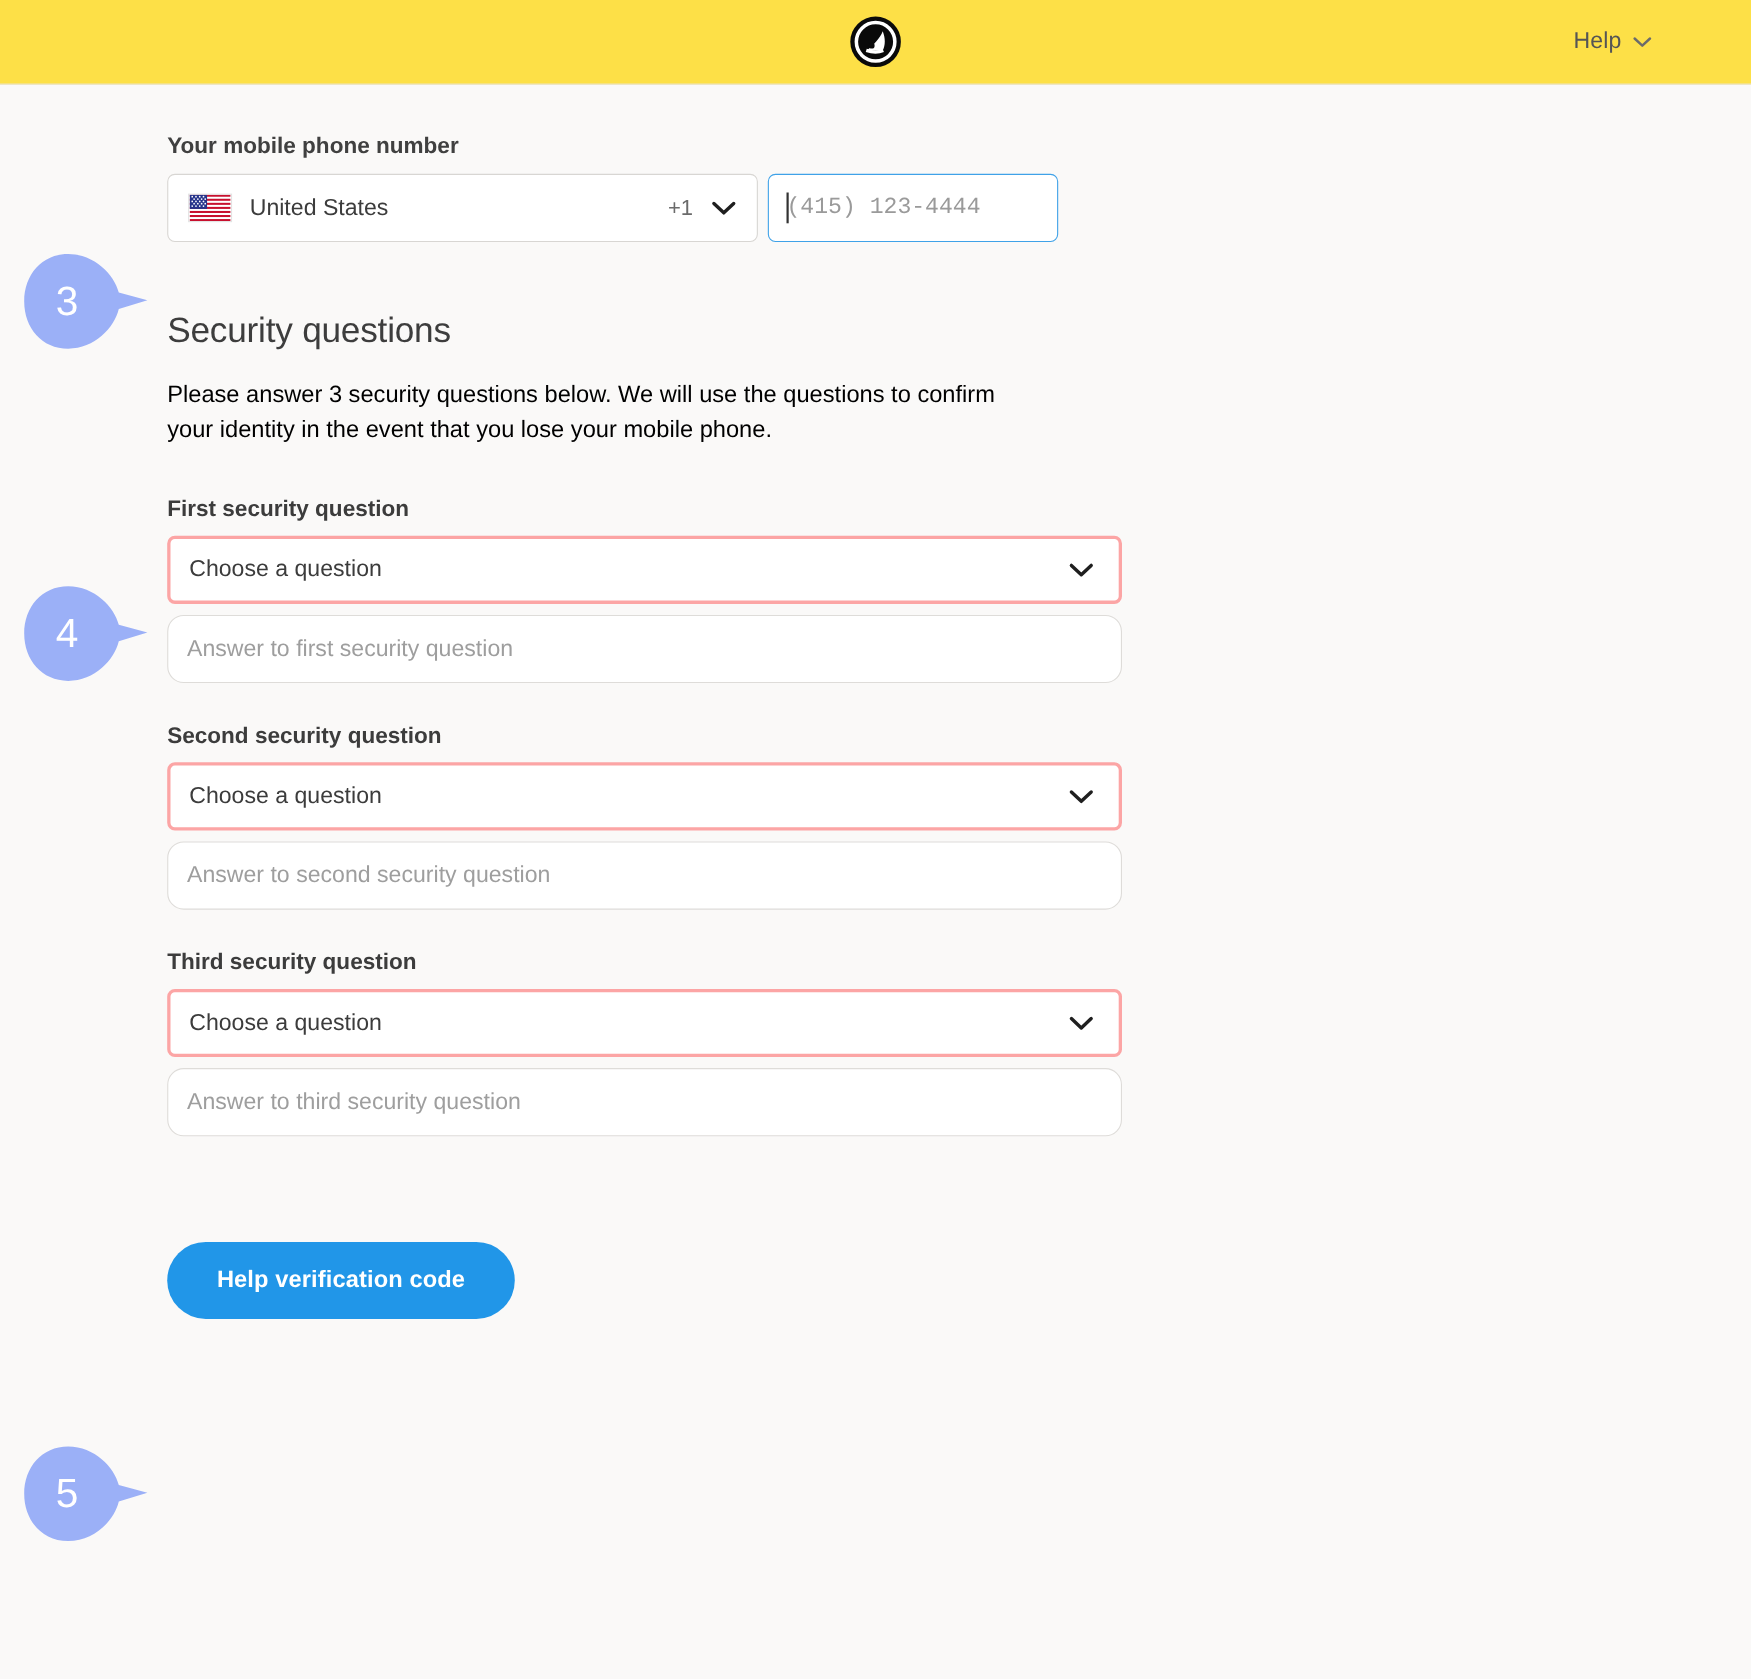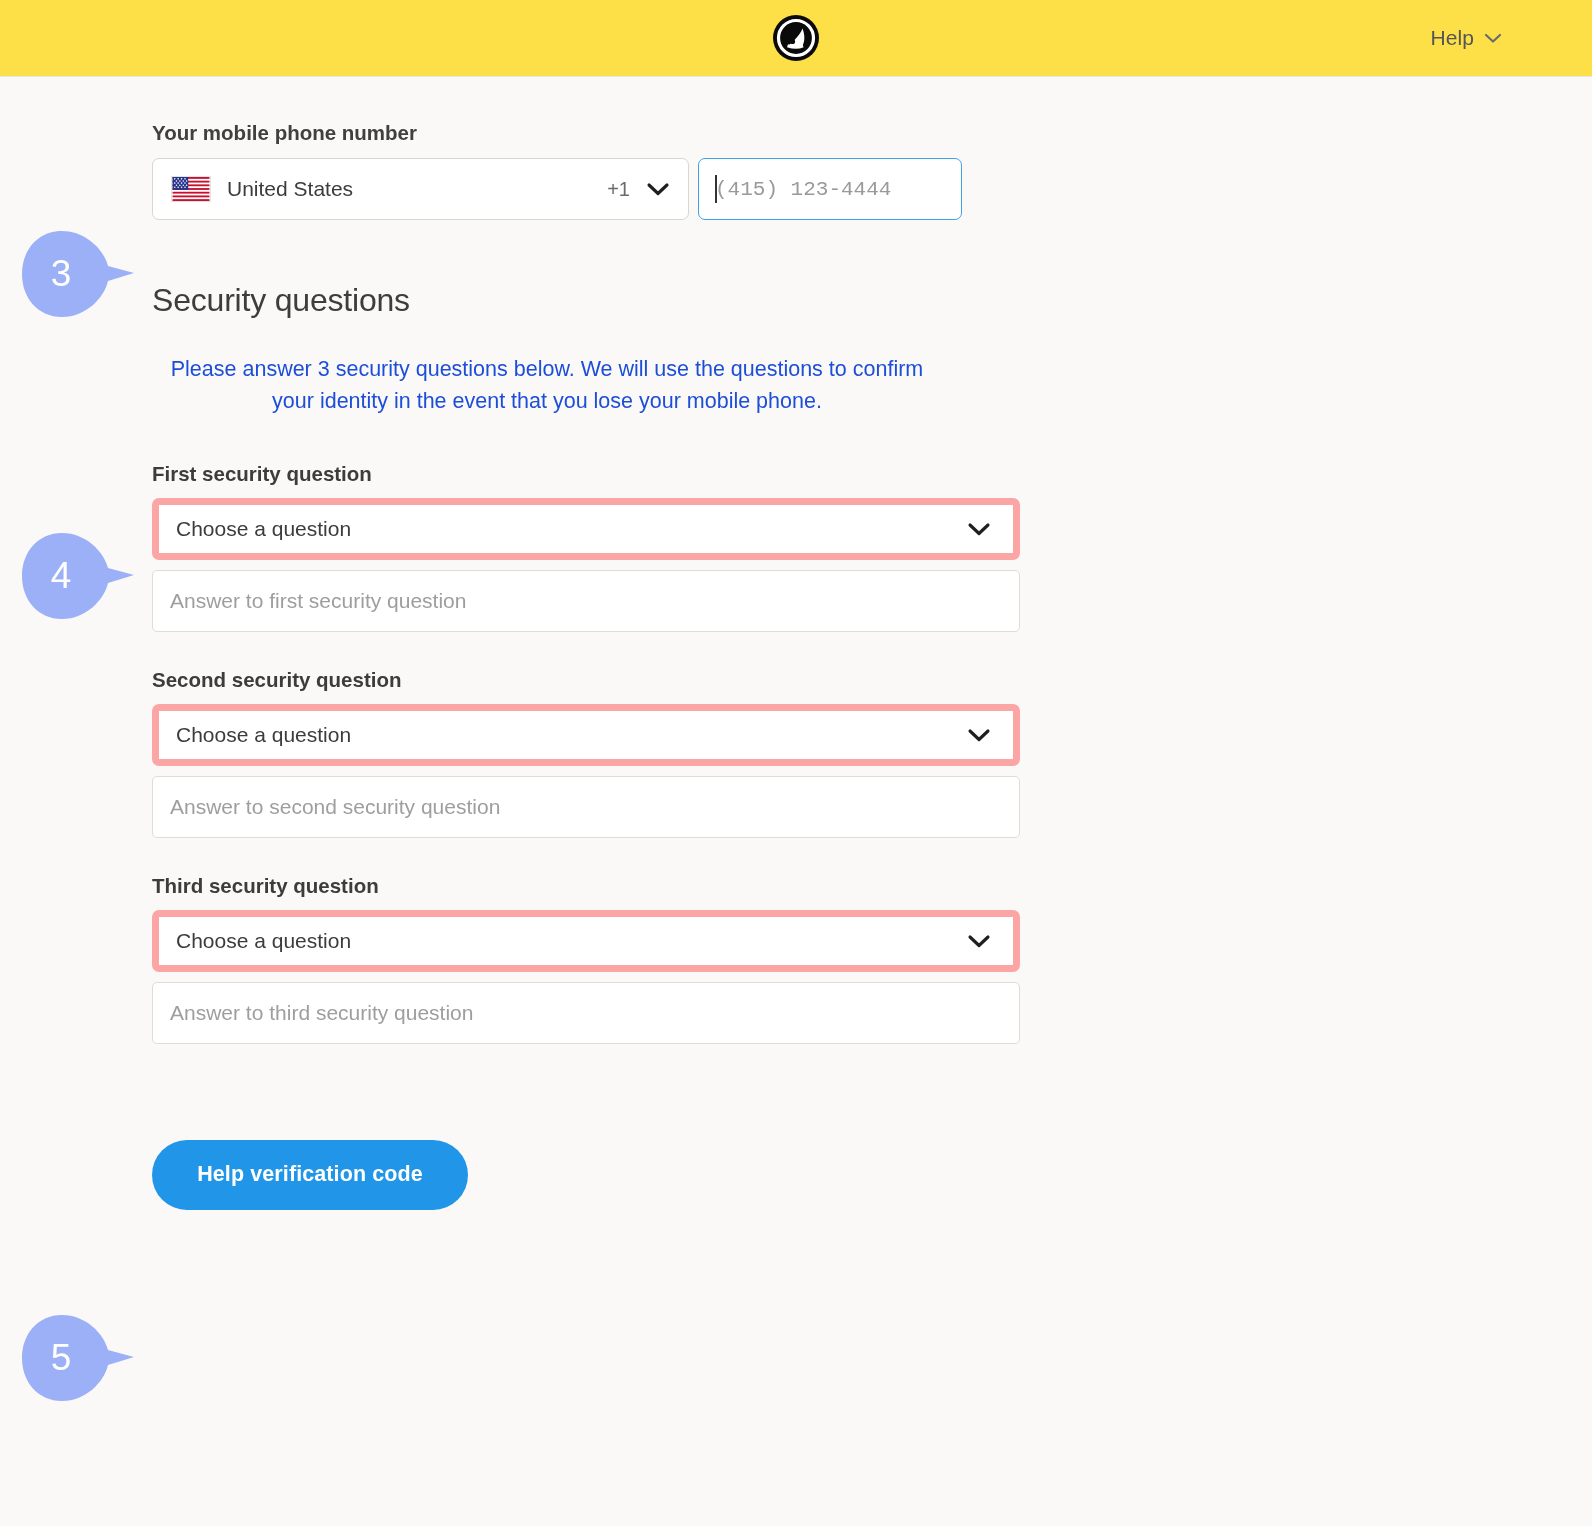--- a/index.html
+++ b/index.html
@@ -137,58 +137,57 @@
   .section-title {
     font-size: 32px;
     font-weight: 400;
     color: #3d3d3d;
     margin-top: 62px;
     margin-bottom: 0;
     letter-spacing: -0.2px;
   }
   .section-desc {
     width: 790px;
-    margin-top: 35px;
+    margin-top: 24px;
     font-size: 21.5px;
     line-height: 1.48;
-    color: #1d4ed8;
-    text-align: center;
+    color: #000000;
   }
 
   
   .q-block { margin-top: 0; }
   .q-label {
     font-size: 20.5px;
     font-weight: 700;
     color: #3c3c3c;
     margin-bottom: 12px;
   }
   .q-select {
     width: 868px;
     height: 62px;
     background: #ffffff;
-    border: 7px solid #fca5a5;
+    border: 3px solid #fca5a5;
     border-radius: 7px;
     display: flex;
     align-items: center;
     justify-content: space-between;
     padding: 0 22px 0 17px;
     cursor: pointer;
   }
   .q-select-text {
     font-size: 21px;
     color: #3c3c3c;
   }
   .q-answer {
     width: 868px;
     height: 62px;
     margin-top: 10px;
     background: #ffffff;
     border: 1px solid #dedcd9;
-    border-radius: 5px;
+    border-radius: 15px;
     padding: 0 17px;
     font-family: "Liberation Sans", sans-serif;
     font-size: 21px;
     color: #3c3c3c;
     outline: none;
     display: block;
   }
   .q-answer::placeholder { color: #9e9e9e; }
 
   .q-gap { height: 36px; }

